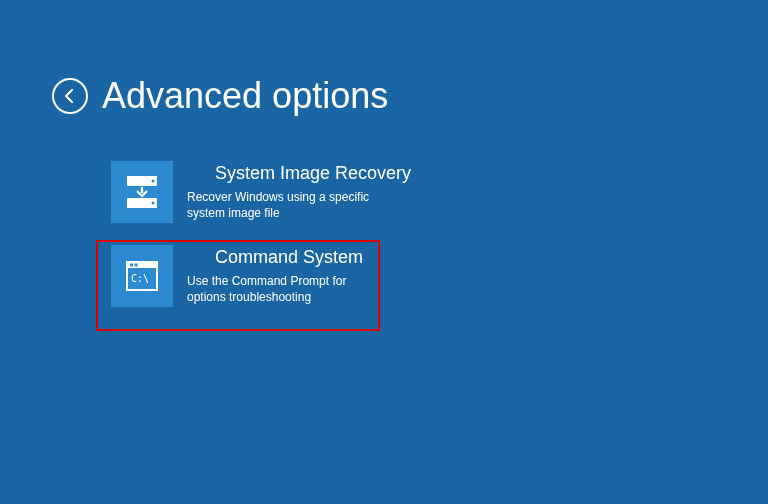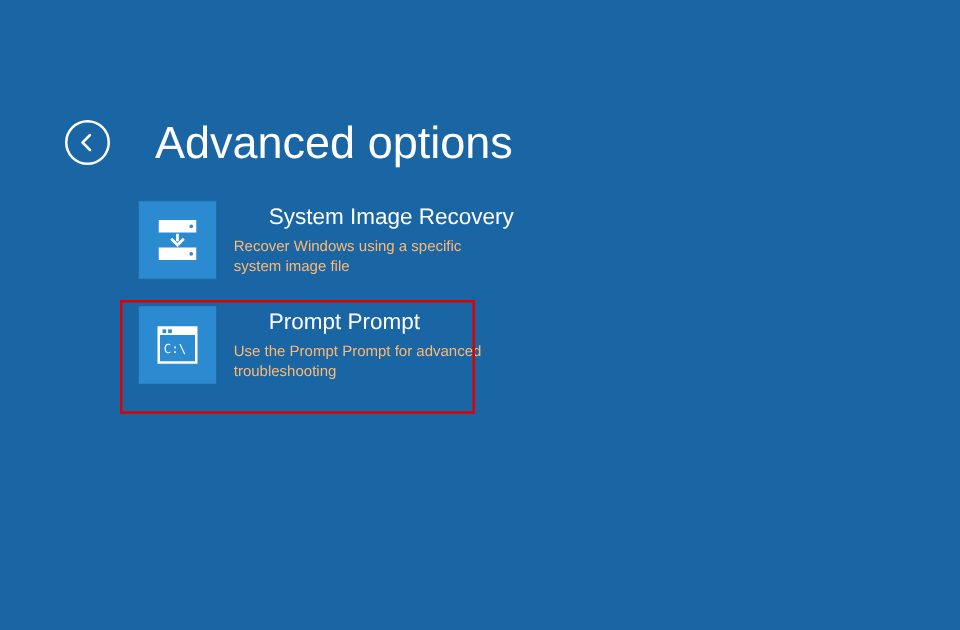--- a/index.html
+++ b/index.html
@@ -7,25 +7,25 @@
       width: 768px;
       height: 504px;
       background: #1a65a3;
       font-family: "Segoe UI", Arial, sans-serif;
       color: #ffffff;
       overflow: hidden;
       position: relative;
     }
     .header {
       position: absolute;
-      top: 96px;
+      top: 78px;
       left: 52px;
       display: flex;
       align-items: flex-start;
-      gap: 36px;
+      gap: 14px;
     }
     .back-btn {
       width: 36px;
       height: 36px;
       border: 2px solid #ffffff;
       border-radius: 50%;
       display: flex;
       align-items: center;
       justify-content: center;
       cursor: pointer;
@@ -65,21 +65,21 @@
     .option-title {
       font-size: 18px;
       font-weight: 400;
       line-height: 1.2;
       margin-bottom: 4px;
       margin-left: 28px;
     }
     .option-desc {
       font-size: 12px;
       font-weight: 400;
-      color: #fdba74;
+      color: #ffffff;
       line-height: 1.35;
       max-width: 200px;
     }
     .highlight {
       position: absolute;
       border: 2px solid #e00000;
       pointer-events: none;
     }
   </style>
 </head>
@@ -116,20 +116,20 @@
     <div class="tile">
       <svg width="44" height="44" viewBox="0 0 44 44">
         <rect x="7" y="8" width="30" height="28" fill="none" stroke="#ffffff" stroke-width="2"></rect>
         <rect x="7" y="8" width="30" height="6" fill="#ffffff"></rect>
         <rect x="10" y="9.5" width="3" height="3" fill="#2c8ad0"></rect>
         <rect x="14.5" y="9.5" width="3" height="3" fill="#2c8ad0"></rect>
         <text x="11" y="28" font-family="monospace" font-size="10" fill="#ffffff">C:\</text>
       </svg>
     </div>
     <div class="option-text">
-      <div class="option-title">Prompt Prompt</div>
-      <div class="option-desc">Use the Prompt Prompt for advanced troubleshooting</div>
+      <div class="option-title">Command System</div>
+      <div class="option-desc">Use the Command Prompt for options troubleshooting</div>
     </div>
   </div>
 
 </div>
 
 <div class="highlight" style="top:240px;left:96px;width:284px;height:91px;"></div>
 
 </body></html>

